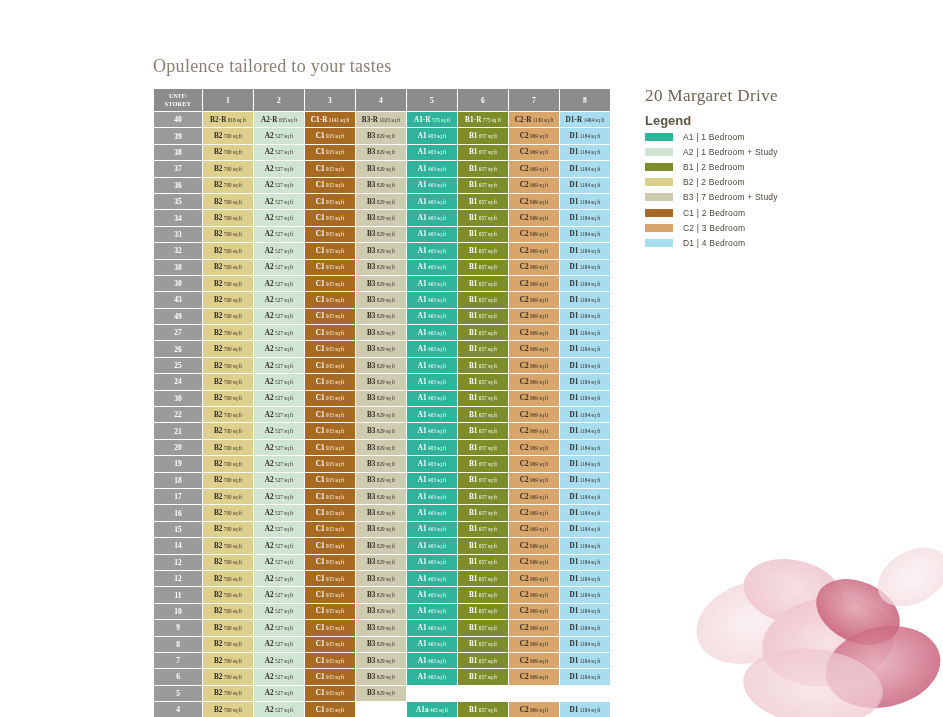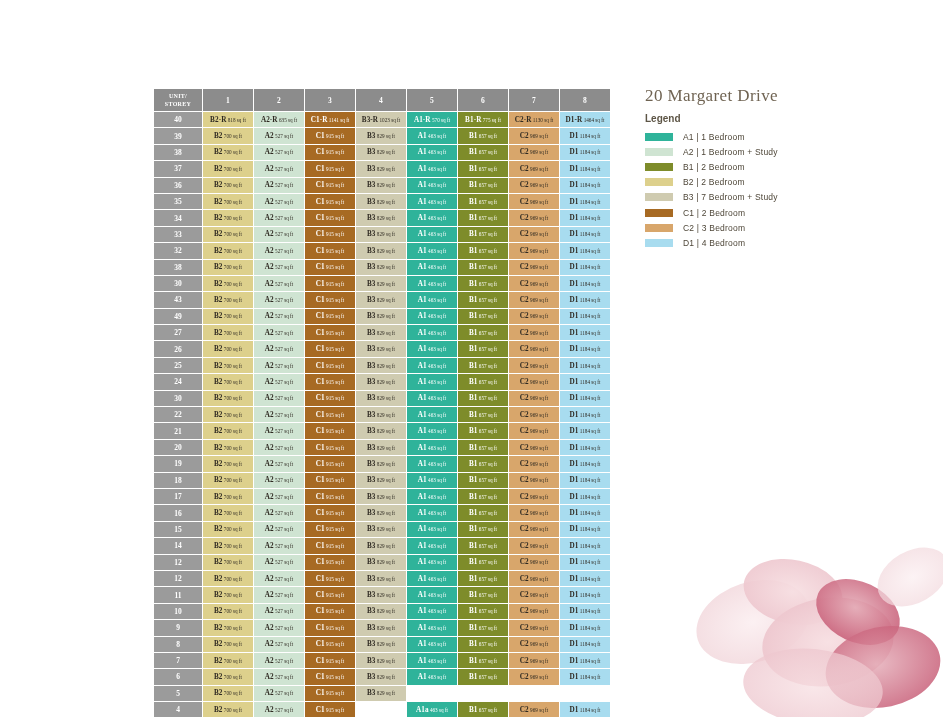--- a/index.html
+++ b/index.html
@@ -41,21 +41,21 @@
     left: 645px;
     top: 86px;
     font-size: 17px;
     color: #6f6352;
     letter-spacing: 0.4px;
   }
   .legend-title {
     position: absolute;
     left: 645px;
     top: 113px;
-    font-size: 10px;
+    font-size: 13px;
     font-weight: bold;
     color: #5d5546;
     font-family: "Liberation Sans", sans-serif;
   }
   .legend {
     position: absolute;
     left: 645px;
     top: 129px;
   }
   .legend-row {
@@ -129,20 +129,21 @@
     border: 1px solid #ffffff;
     height: 15.4px;
     width: 50px;
   }
 </style>
 </head>
 <body>
 
 <div id="page">
 
+  <div class="title">Opulence tailored to your tastes</div>
 
   <table id="chart">
     <thead>
       <tr>
         <th class="hdr corner">
           <span>UNIT/</span><br>
           <span>STOREY</span>
         </th>
       <th class="hdr">1</th>
           <th class="hdr">2</th>

